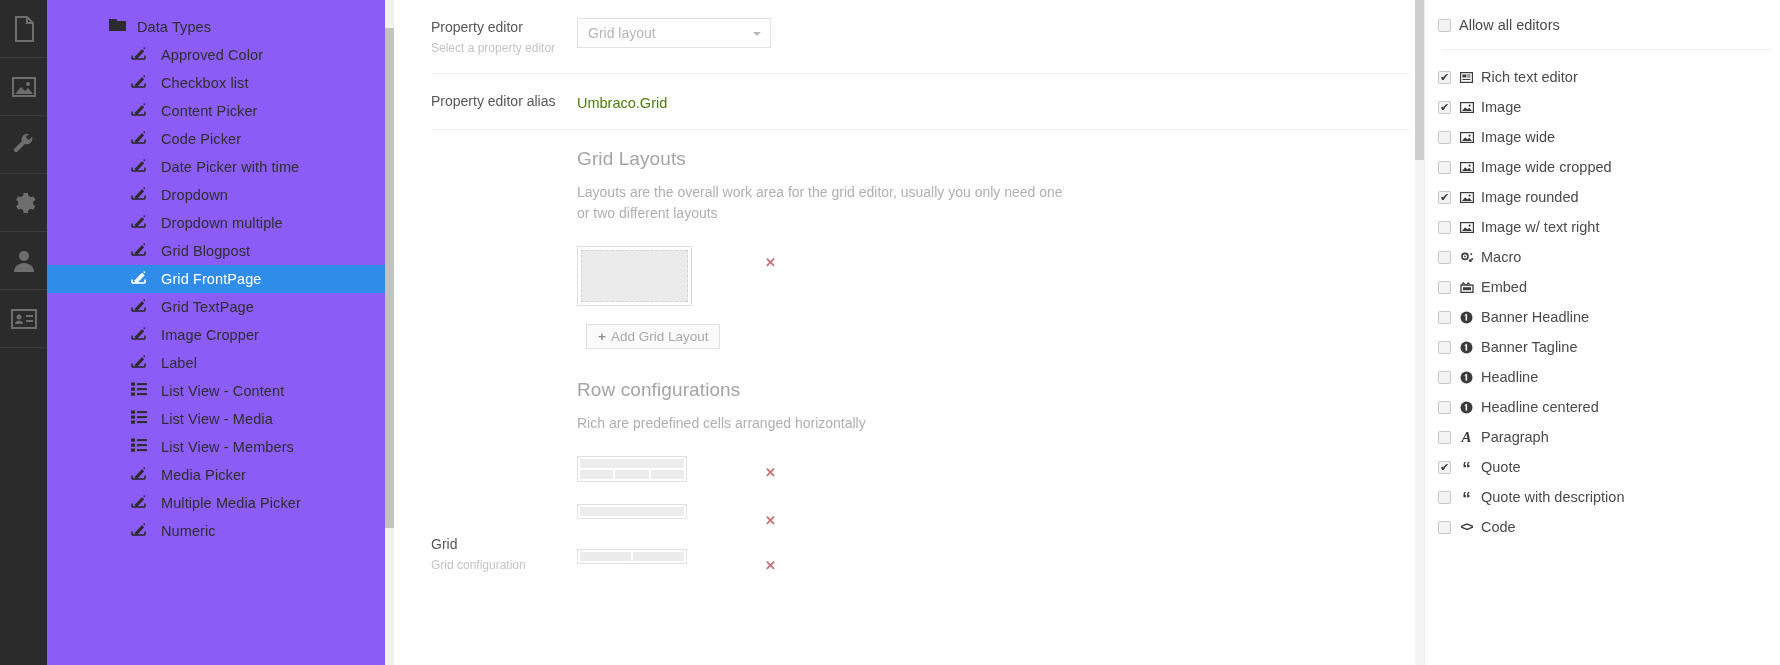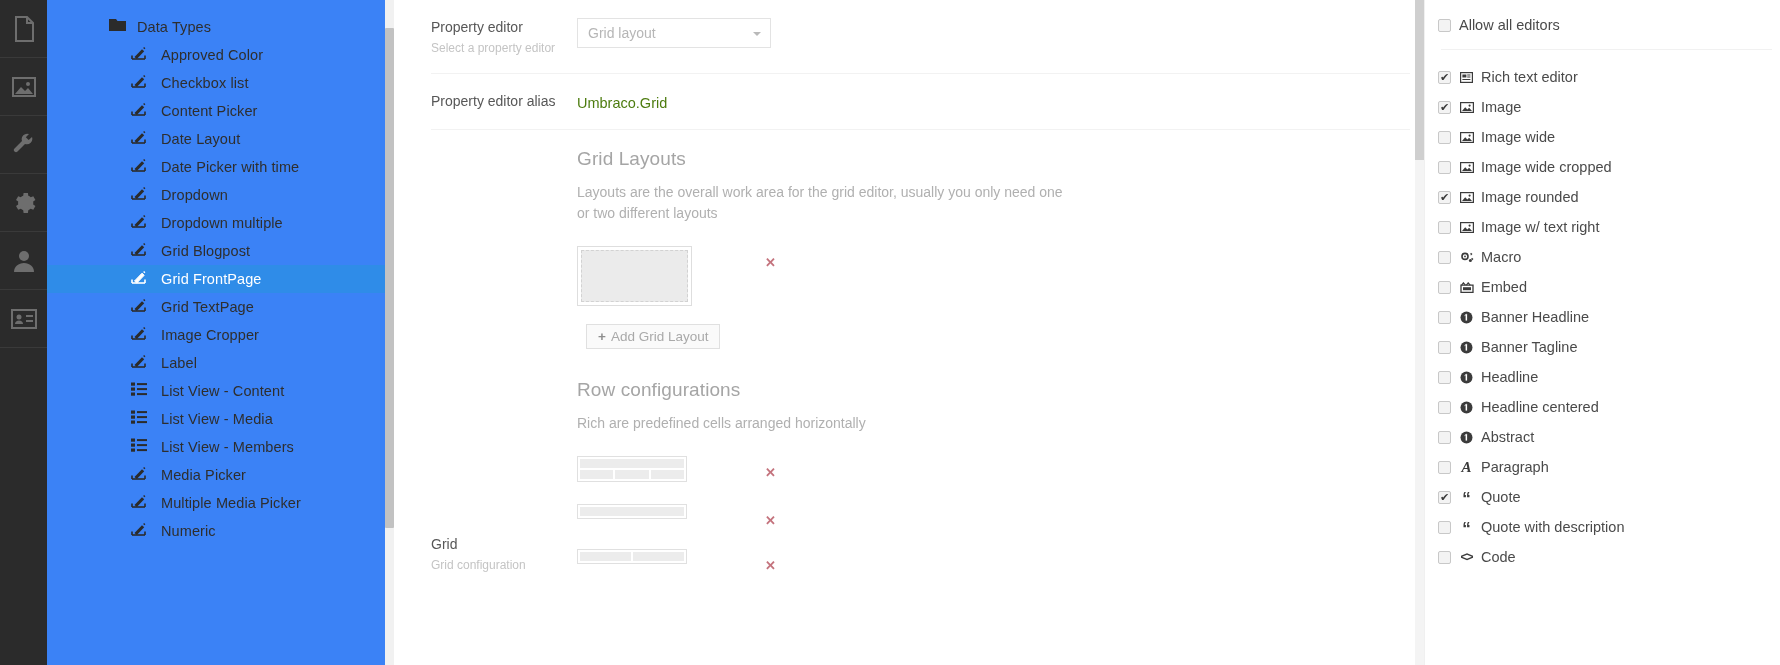--- a/index.html
+++ b/index.html
@@ -17,21 +17,21 @@
   }
   .rail-item {
     height: 58px; display: flex; align-items: center; justify-content: center;
     border-bottom: 1px solid #3a3a3a; position: relative;
   }
   .rail-item svg { fill: #6e6e6e; }
   .rail-spacer { flex: 1 1 auto; }
 
   
   .tree-panel {
-    width: 347px; flex: 0 0 347px; height: 665px; background: #3b82f6;
+    width: 347px; flex: 0 0 347px; height: 665px; background: #8b5cf6;
     position: relative; overflow: hidden;
   }
   .tree-list { padding-top: 13px; }
   .tree-root {
     display: flex; align-items: center; height: 28px;
     padding-left: 58px; position: relative;
   }
   .tree-root .glyph { position: absolute; left: 62px; top: 4px; }
   .tree-root .label {
     font-size: 14.5px; color: #2e2e2e; margin-left: 32px; letter-spacing: .1px;
@@ -246,21 +246,21 @@
               </svg></span>
             <span class="label">Content Picker</span>
           </div>
           <div class="tree-item">
             <span class="glyph"><svg width="17" height="14" viewBox="0 0 17 14">
                 <path d="M1 13h13" stroke="#2b2b2b" stroke-width="1.6" fill="none"></path>
                 <path d="M1 9.5v3.5M14 9.5v3.5" stroke="#2b2b2b" stroke-width="1.6" fill="none"></path>
                 <path d="M3.5 11 11 3.2l2.2 2.1L5.8 13z" fill="#2b2b2b"></path>
                 <path d="M12.6 1.4l1.3 1.3" stroke="#2b2b2b" stroke-width="1.4"></path>
               </svg></span>
-            <span class="label">Date Layout</span>
+            <span class="label">Code Picker</span>
           </div>
           <div class="tree-item">
             <span class="glyph"><svg width="17" height="14" viewBox="0 0 17 14">
                 <path d="M1 13h13" stroke="#2b2b2b" stroke-width="1.6" fill="none"></path>
                 <path d="M1 9.5v3.5M14 9.5v3.5" stroke="#2b2b2b" stroke-width="1.6" fill="none"></path>
                 <path d="M3.5 11 11 3.2l2.2 2.1L5.8 13z" fill="#2b2b2b"></path>
                 <path d="M12.6 1.4l1.3 1.3" stroke="#2b2b2b" stroke-width="1.4"></path>
               </svg></span>
             <span class="label">Date Picker with time</span>
           </div>
@@ -660,31 +660,20 @@
               <circle cx="6.5" cy="6.5" r="6" fill="#3b3b3b"></circle>
               <path d="M5.6 3.6h1.5v6H5.6z" fill="#ffffff"></path>
               <path d="M4.6 4.6 6.3 3.4h.8" stroke="#ffffff" stroke-width="1" fill="none"></path>
             </svg>
           </span>
           <span class="chk-label">Headline centered</span>
         </div>
         <div class="chk-row">
           <span class="chk"></span>
           <span class="chk-icon">
-            <svg width="13" height="13" viewBox="0 0 13 13">
-              <circle cx="6.5" cy="6.5" r="6" fill="#3b3b3b"></circle>
-              <path d="M5.6 3.6h1.5v6H5.6z" fill="#ffffff"></path>
-              <path d="M4.6 4.6 6.3 3.4h.8" stroke="#ffffff" stroke-width="1" fill="none"></path>
-            </svg>
-          </span>
-          <span class="chk-label">Abstract</span>
-        </div>
-        <div class="chk-row">
-          <span class="chk"></span>
-          <span class="chk-icon">
             <span style="font-weight:bold;font-style:italic;font-size:15px;font-family:'Liberation Serif',serif;">A</span>
           </span>
           <span class="chk-label">Paragraph</span>
         </div>
         <div class="chk-row">
           <span class="chk checked"></span>
           <span class="chk-icon">
             <span style="font-weight:bold;font-size:17px;line-height:0.7;display:block;margin-top:4px;">“</span>
           </span>
           <span class="chk-label">Quote</span>

